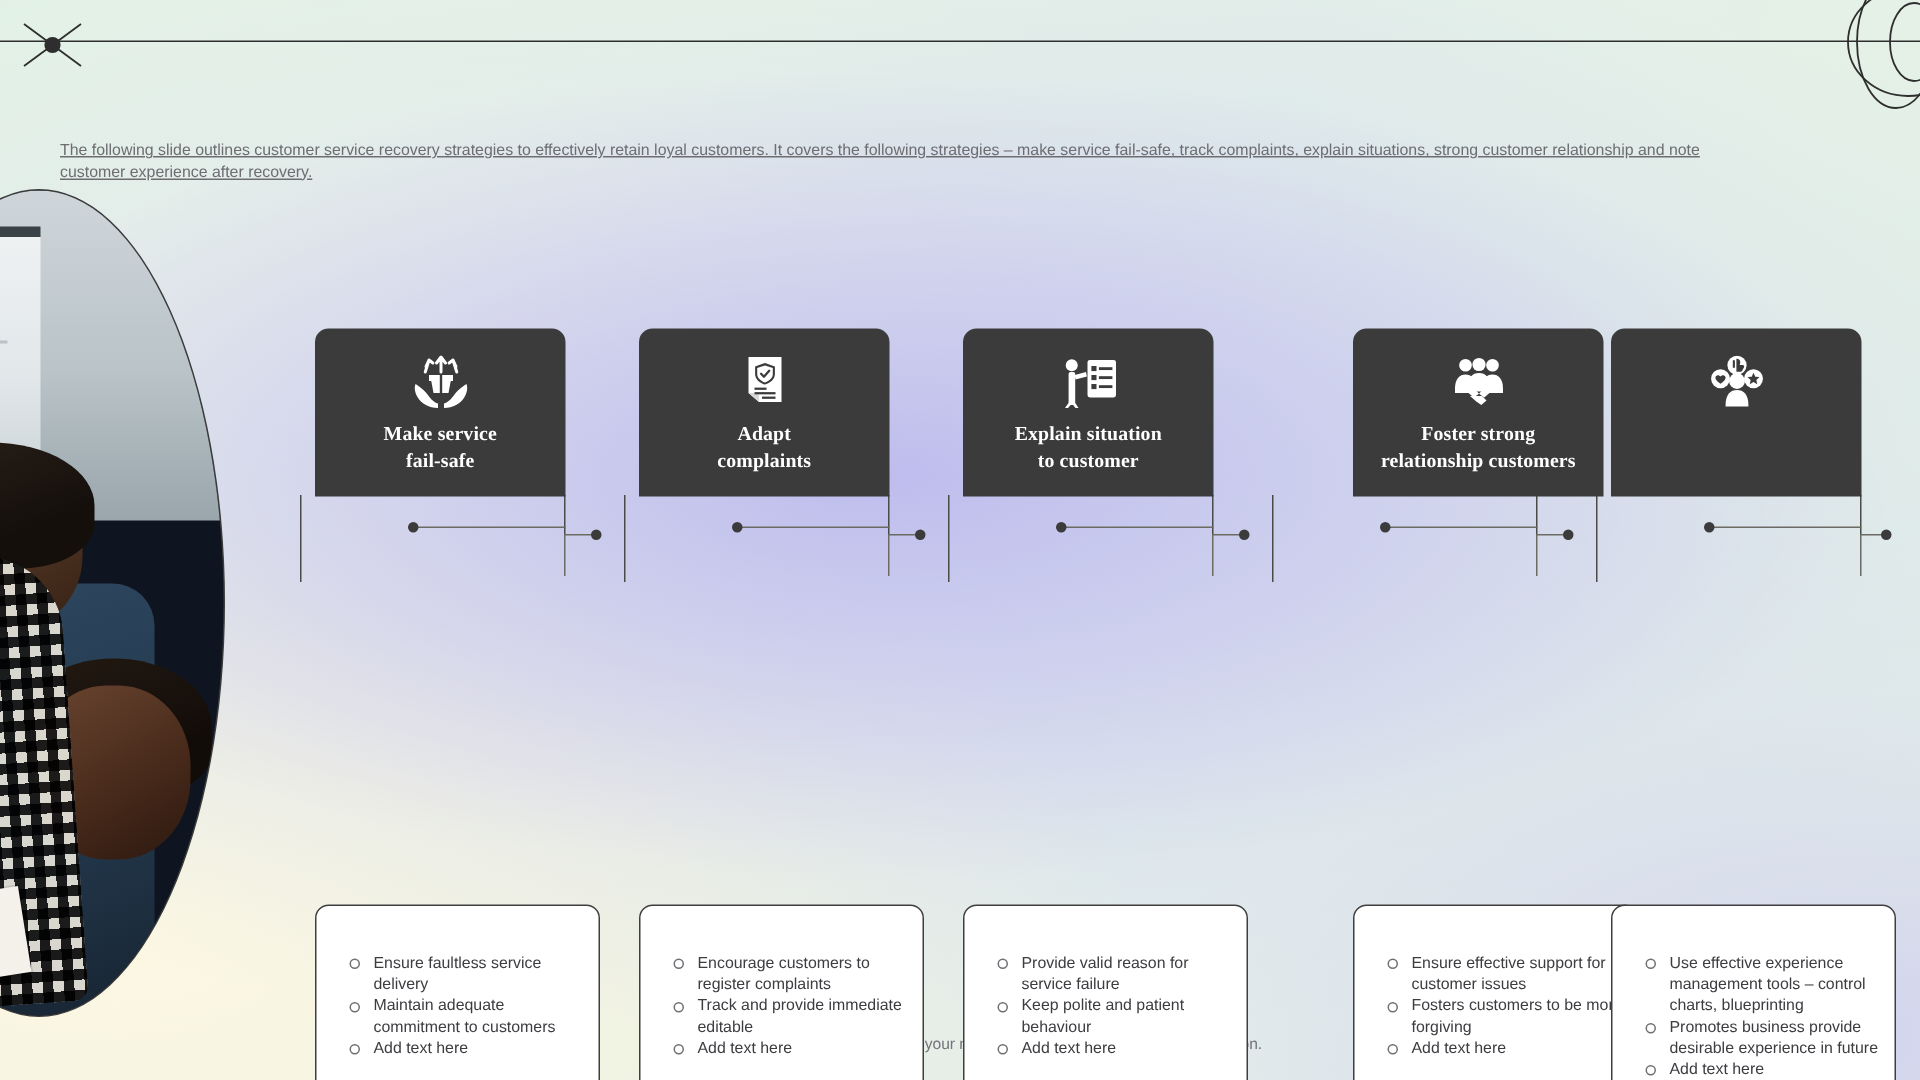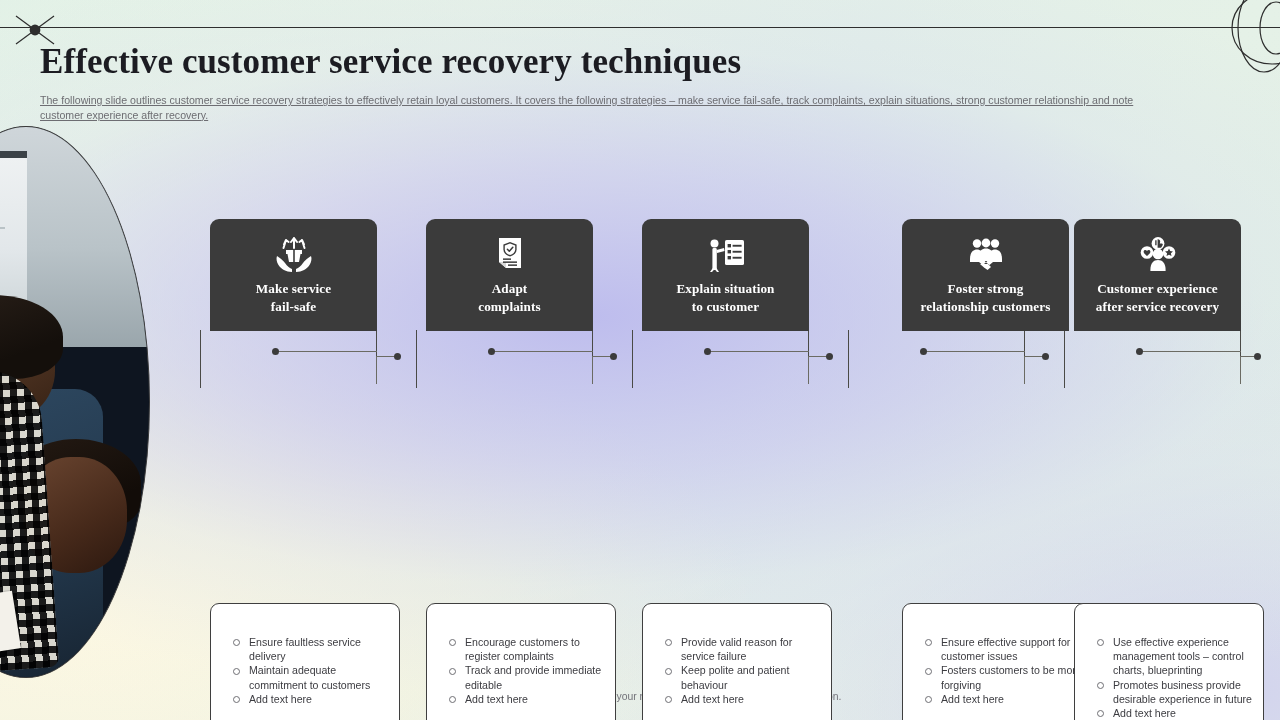--- a/index.html
+++ b/index.html
@@ -192,21 +192,20 @@
     <line x1="46" y1="8" x2="8" y2="36" stroke="#2e2e2e" stroke-width="1.2"></line>
     <circle cx="27" cy="22" r="5.4" fill="#2e2e2e"></circle>
   </svg>
 
   <svg class="arcs" viewBox="0 0 120 140">
     <ellipse cx="104" cy="68" rx="26" ry="44" fill="none" stroke="#2e2e2e" stroke-width="1.2"></ellipse>
     <ellipse cx="112" cy="68" rx="40" ry="36" fill="none" stroke="#2e2e2e" stroke-width="1.2"></ellipse>
     <ellipse cx="116" cy="68" rx="16" ry="26" fill="none" stroke="#2e2e2e" stroke-width="1.2"></ellipse>
   </svg>
 
-  <h1 class="title">Effective customer service recovery techniques</h1>
   <p class="subtitle">The following slide outlines customer service recovery strategies to effectively retain loyal customers. It covers the following strategies – make service fail-safe, track complaints, explain situations, strong customer relationship and note customer experience after recovery.</p>
 
   <div class="photo-oval">
     <div class="photo-inner">
       <div class="ph-sky"></div>
       <div class="ph-screen"></div>
 
       <div class="ph-screen-line" style="top:100px;width:94px;"></div>
 
       <div class="ph-body"></div>
@@ -375,24 +374,20 @@
             <circle cx="21" cy="6.5" r="6.4"></circle>
             <path d="M18.2 3.2 L18.2 8.2 L19.6 8.2 L19.6 3.2 Z M20.6 2.2 C22 2 23.4 3.2 23.2 4.6 L22.8 6.4 L24.8 6.4 C25.6 6.4 26 7.2 25.7 7.9 L24.4 10.2 C24.2 10.6 23.8 10.8 23.4 10.8 L20.6 10.8 Z" fill="#3b3b3b"></path>
             <circle cx="10" cy="15.5" r="6.3"></circle>
             <path d="M10 18.9 C8 17.2 6.6 16.2 6.6 14.8 C6.6 13.8 7.4 13.1 8.3 13.1 C9 13.1 9.6 13.5 10 14 C10.4 13.5 11 13.1 11.7 13.1 C12.6 13.1 13.4 13.8 13.4 14.8 C13.4 16.2 12 17.2 10 18.9 Z" fill="#3b3b3b"></path>
             <circle cx="32" cy="15.5" r="6.3"></circle>
             <path d="M32 11.5 L33.2 14.1 L36 14.4 L33.9 16.3 L34.5 19.1 L32 17.7 L29.5 19.1 L30.1 16.3 L28 14.4 L30.8 14.1 Z" fill="#3b3b3b"></path>
             <circle cx="21" cy="17" r="5.3"></circle>
             <path d="M13.4 33 C13.4 26 16.6 23 21 23 C25.4 23 28.6 26 28.6 33 L28.6 34 L13.4 34 Z"></path>
           </svg>
         </div>
-        <div class="card-title">
-          <span>Customer experience</span><br>
-          <span>after service recovery</span>
-        </div>
       </div>
       <div class="card-body">
         <ul class="bullets">
           <li>Use effective experience management tools – control charts, blueprinting</li>
           <li>Promotes business provide desirable experience in future</li>
           <li>Add text here</li>
         </ul>
       </div>
     </div>
     <div class="rail-left" style="left:1064px;"></div>

